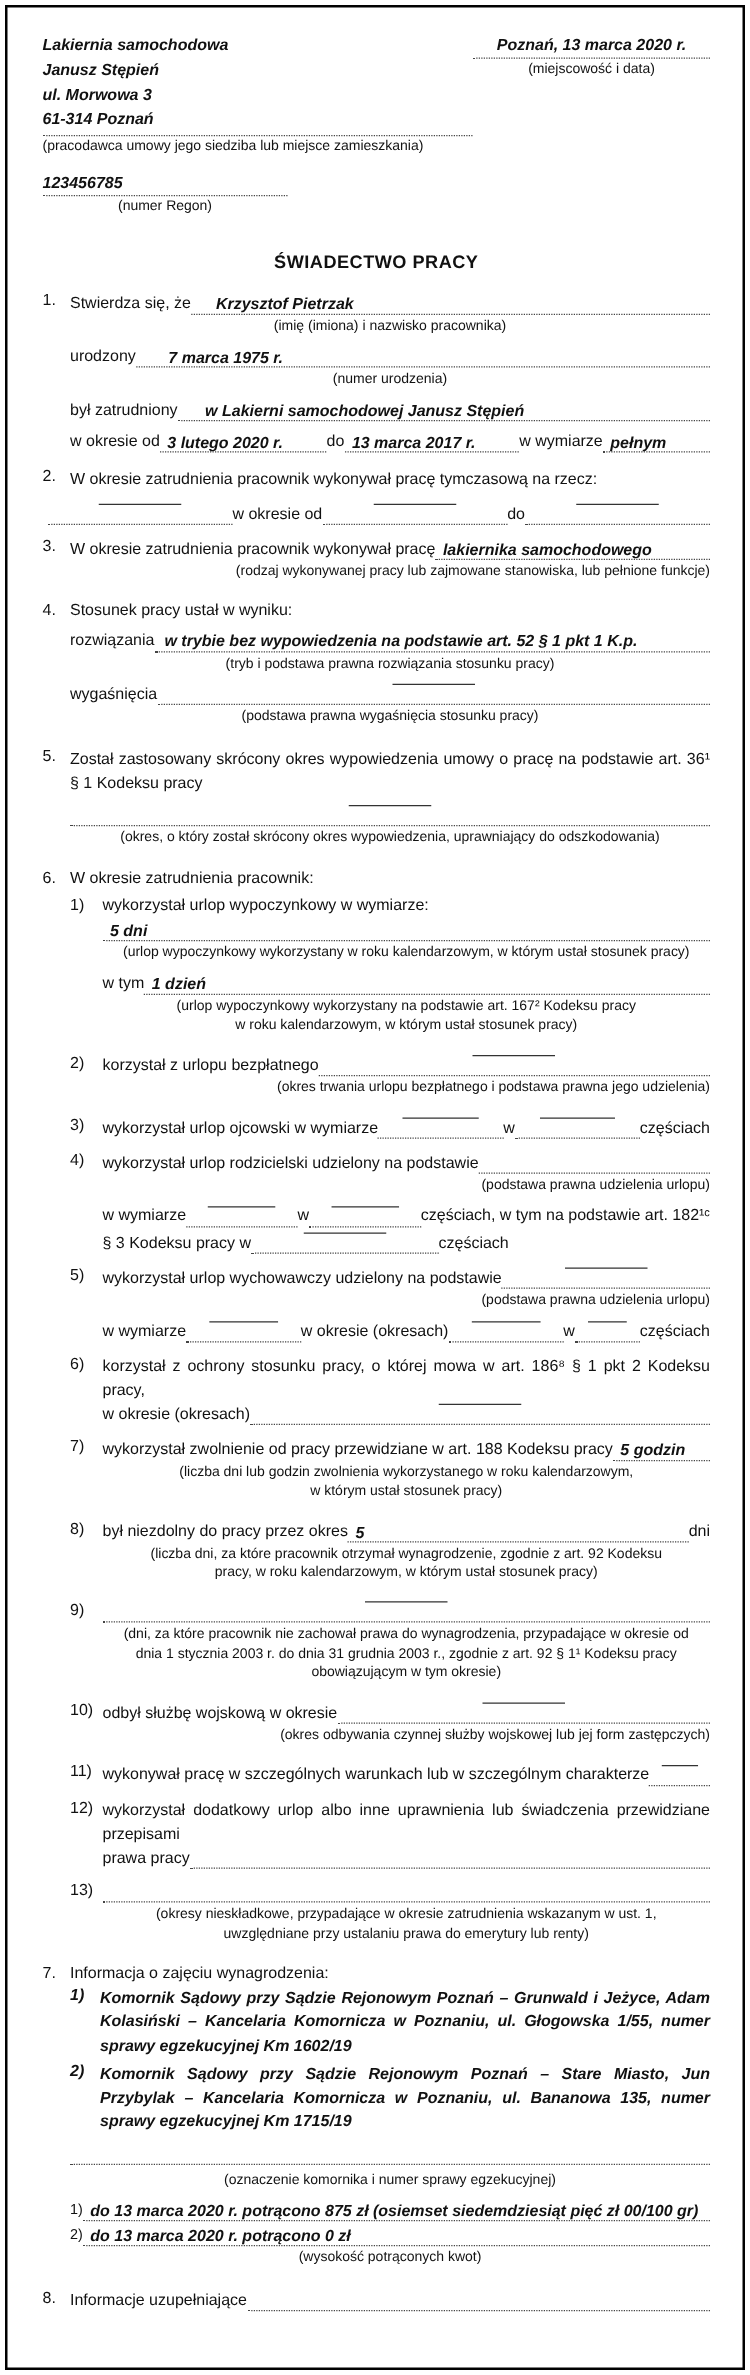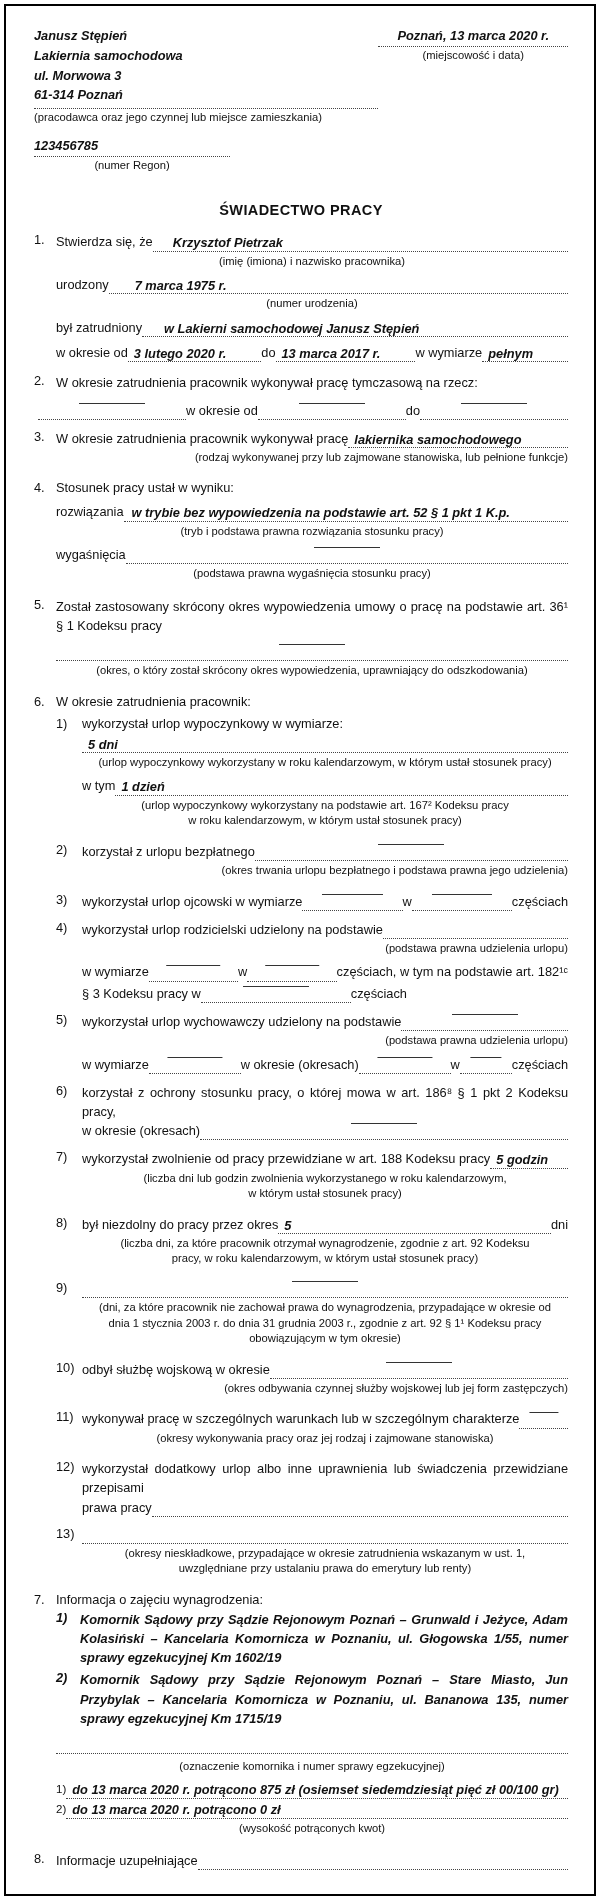--- a/index.html
+++ b/index.html
@@ -32,26 +32,26 @@
   .regon{margin-top:6px;width:196px;}
   .doc-title{text-align:center;font-weight:700;font-size:14.5px;letter-spacing:.4px;margin:30px 0 14px;}
 </style>
 </head>
 <body>
 
 <div class="page">
 
   <div class="hdr">
     <div class="hdr-left">
+      <div class="v">Lakiernia samochodowa</div>
       <div class="v">Janusz Stępień</div>
-      <div class="v">Lakiernia samochodowa</div>
       <div class="v">ul. Morwowa 3</div>
       <div class="v">61-314 Poznań</div>
       <div class="dotline"></div>
-      <div class="cap left">(pracodawca oraz jego czynnej lub miejsce zamieszkania)</div>
+      <div class="cap left">(pracodawca umowy jego siedziba lub miejsce zamieszkania)</div>
     </div>
     <div class="hdr-right">
       <div class="v">Poznań, 13 marca 2020 r.</div>
       <div class="dotline"></div>
       <div class="cap">(miejscowość i data)</div>
     </div>
   </div>
 
   <div class="regon">
     <div class="v">123456785</div>
@@ -121,21 +121,21 @@
 
   <div class="item">
     <div class="no">3.</div>
     <div class="body">
       <div class="row">
         <span class="lbl">W okresie zatrudnienia pracownik wykonywał pracę</span>
         <span class="lead">
             <span class="v">lakiernika samochodowego</span>
           </span>
       </div>
-      <div class="cap right">(rodzaj wykonywanej przy lub zajmowane stanowiska, lub pełnione funkcje)</div>
+      <div class="cap right">(rodzaj wykonywanej pracy lub zajmowane stanowiska, lub pełnione funkcje)</div>
     </div>
   </div>
 
   <div class="item">
     <div class="no">4.</div>
     <div class="body">
       <div>Stosunek pracy ustał w wyniku:</div>
       <div class="row" style="margin-top:7px">
         <span class="lbl">rozwiązania</span>
         <span class="lead vleft">
@@ -351,21 +351,20 @@
 
   <div class="sub">
     <div class="no">11)</div>
     <div class="body">
       <div class="row">
         <span class="lbl">wykonywał pracę w szczególnych warunkach lub w szczególnym charakterze</span>
         <span class="lead">
             <span class="strike"></span>
           </span>
       </div>
-      <div class="cap">(okresy wykonywania pracy oraz jej rodzaj i zajmowane stanowiska)</div>
     </div>
   </div>
 
   <div class="sub">
     <div class="no">12)</div>
     <div class="body">
       <div class="just">wykorzystał dodatkowy urlop albo inne uprawnienia lub świadczenia przewidziane przepisami</div>
       <div class="row">
         <span class="lbl">prawa pracy</span>
         <span class="lead"></span>

